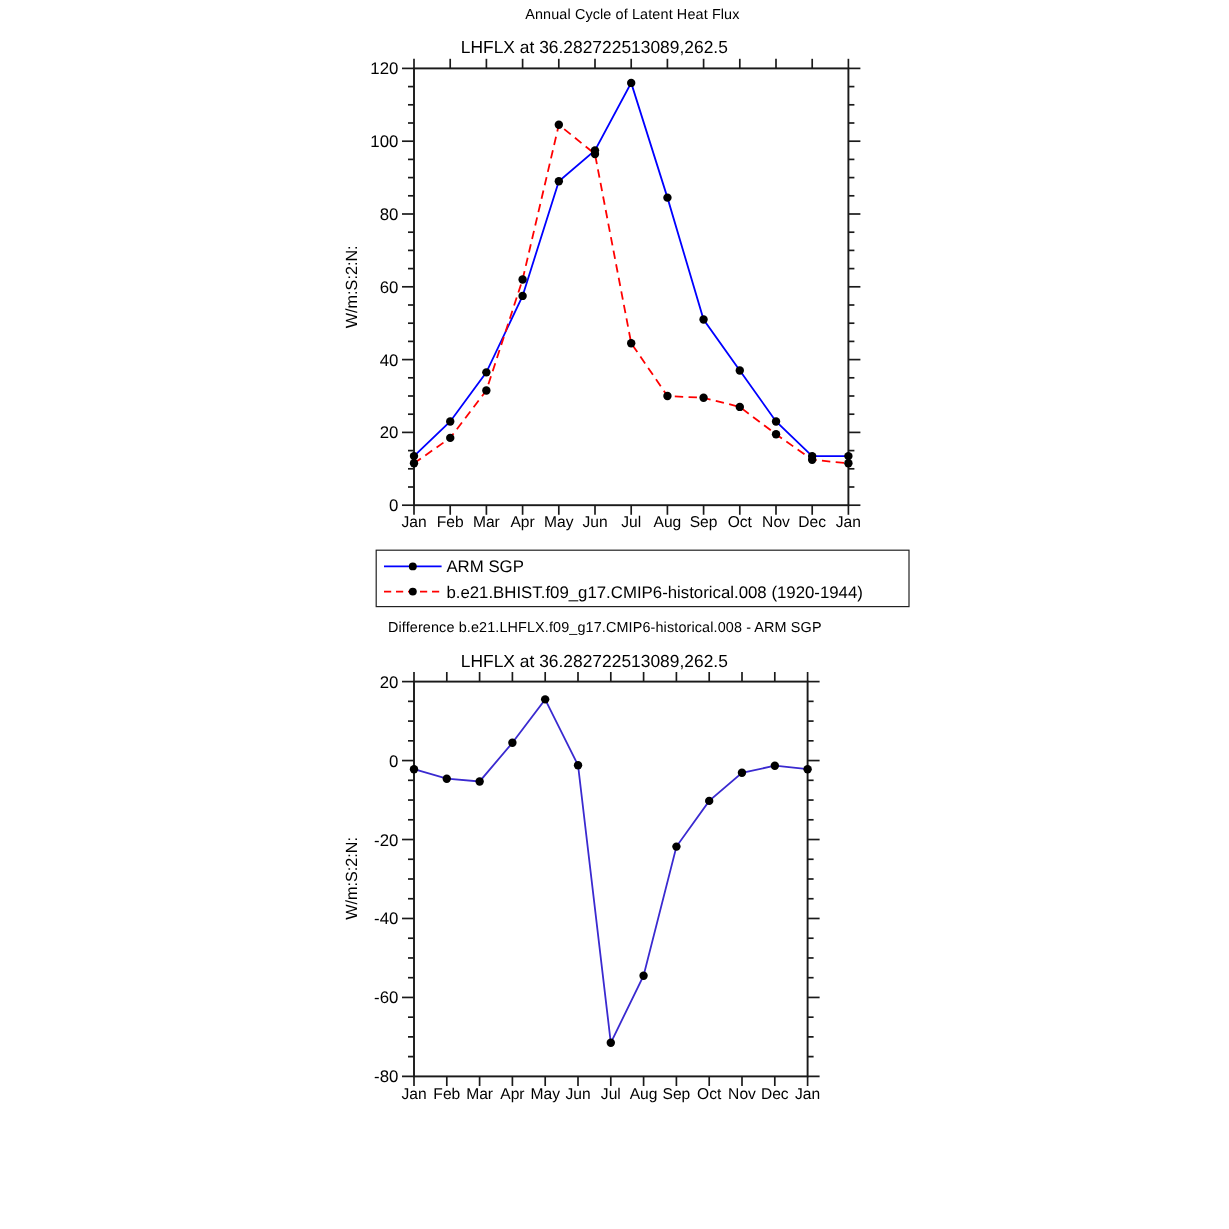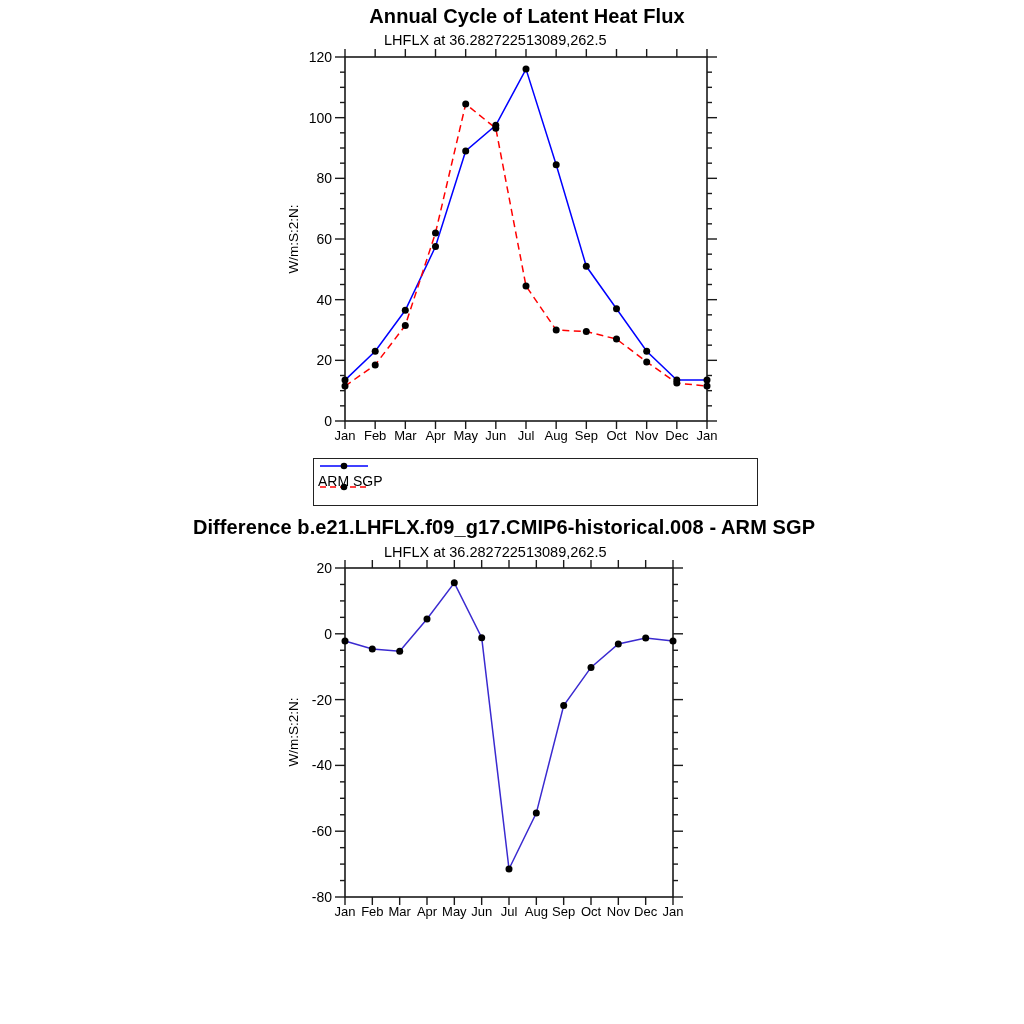--- a/index.html
+++ b/index.html
@@ -1,26 +1,26 @@
 <!DOCTYPE html>
 <html><head>
 <meta charset="utf-8">
 <style>
   html,body{margin:0;padding:0;background:#ffffff;}
   .page{position:relative;width:1024px;height:1024px;background:#ffffff;overflow:hidden;
         font-family:"Liberation Sans",sans-serif;color:#000;}
   #plots{position:absolute;left:0;top:0;}
-  .title{position:absolute;font-weight:bold;font-size:20px;transform:translateX(-50%);
+  .title{position:absolute;font-weight:normal;font-size:12px;transform:translateX(-50%);
          white-space:nowrap;letter-spacing:0.1px;}
   .subtitle{position:absolute;font-size:14.5px;white-space:nowrap;margin-left:39px;}
   .ylabel{position:absolute;font-size:13.5px;white-space:nowrap;
           transform:translate(-50%,-50%) rotate(-90deg);}
   .legend{position:absolute;left:313px;top:458px;width:445px;height:48px;
           border:1px solid #222;box-sizing:border-box;padding:2px 0 0 4px;background:#fff;}
-  .legend-row{display:flex;align-items:flex-start;height:21px;gap:2px;font-size:14px;white-space:nowrap;flex-direction:column;}
+  .legend-row{display:flex;align-items:center;height:21px;gap:2px;font-size:14px;white-space:nowrap;}
   .legend-sample{flex-shrink:0;}
   svg text{font-family:"Liberation Sans",sans-serif;fill:#000;}
 </style>
 </head>
 <body>
 
 <div class="page">
 
   <svg id="plots" width="1024" height="1024">
       <g>
@@ -266,20 +266,21 @@
         <line x1="2" y1="5" x2="50" y2="5" stroke-width="1.5" stroke="#0000ff"></line>
         <circle cx="26" cy="5" r="3.3" fill="#000"></circle>
       </svg>
       <span class="legend-label">ARM SGP</span>
     </div>
     <div class="legend-row">
       <svg class="legend-sample" width="52" height="10">
         <line x1="2" y1="5" x2="50" y2="5" stroke-width="1.5" stroke="#ff0000" stroke-dasharray="6 4"></line>
         <circle cx="26" cy="5" r="3.3" fill="#000"></circle>
       </svg>
+      <span class="legend-label">b.e21.BHIST.f09_g17.CMIP6-historical.008 (1920-1944)</span>
     </div>
   </div>
 
   <div class="title" style="left:504px;top:516px">Difference b.e21.LHFLX.f09_g17.CMIP6-historical.008 - ARM SGP</div>
   <div class="subtitle" style="left:345px;top:544px">LHFLX at 36.282722513089,262.5</div>
   <div class="ylabel" style="left:293px;top:732px">W/m:S:2:N:</div>
 
 </div>
 
 </body></html>

